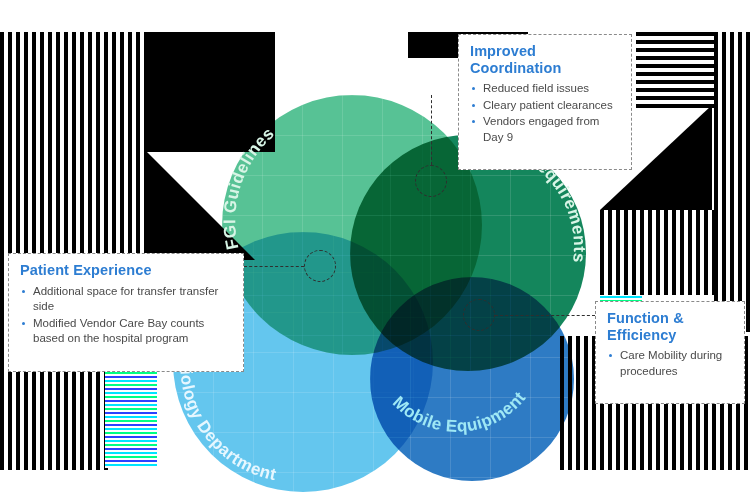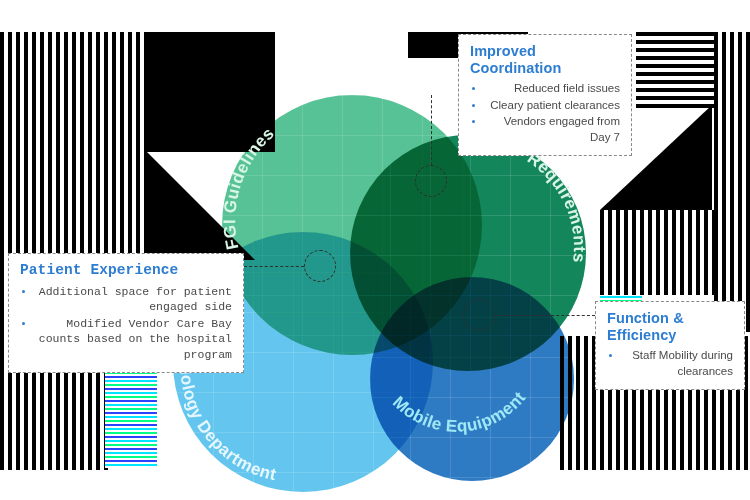--- a/index.html
+++ b/index.html
@@ -72,51 +72,51 @@
     fill:#d8f5e6;
   }
   #lbl-radiology text,#lbl-mobile text{fill:#e6f7ff;}
   #lbl-mobile text{fill:#9fe8f5;}
 
   
   .callout{
     position:absolute;
     background:#ffffff;
     border:1px dashed #8a8a8a;
-    padding:8px 11px 9px 11px;
+    padding:8px 11px 23px 11px;
     box-sizing:border-box;
   }
   .callout h3{
     margin:0 0 5px 0;
     font-size:14.5px;
     font-weight:600;
     color:#2D7DD2;
     letter-spacing:.1px;
     line-height:1.15;
   }
   .callout ul{
-    margin:0;padding:0;list-style:none;text-align:right;
+    margin:0;padding:0;list-style:none;
   }
   .callout li{
     position:relative;
     padding-left:13px;
     font-size:11.5px;
     line-height:1.35;
     color:#4a4a4a;
     margin-bottom:1px;
   }
   .callout li:before{
     content:"";
     position:absolute;left:2px;top:6px;
     width:3px;height:3px;border-radius:50%;
     background:#2D7DD2;
   }
 
   #box-coordination{left:458px;top:34px;width:174px;}
-  #box-patient{left:8px;top:253px;width:236px;font-family:Liberation Mono, monospace;}
+  #box-patient{left:8px;top:253px;width:236px;}
   #box-function{left:595px;top:301px;width:150px;}
 
   
   .node-circle{
     position:absolute;
     width:32px;height:32px;
     border:1.6px dashed #2f2f2f;
     border-radius:50%;
     box-sizing:border-box;
   }
@@ -207,32 +207,32 @@
   <div class="node-circle" style="left:304px;top:250px;"></div>
 
   <div class="conn-h" style="left:495px;top:315px;width:100px;"></div>
   <div class="node-circle" style="left:463px;top:299px;"></div>
 
   <div class="callout" id="box-coordination">
     <h3>Improved Coordination</h3>
     <ul>
       <li>Reduced field issues</li>
       <li>Cleary patient clearances</li>
-      <li>Vendors engaged from Day 7</li>
+      <li>Vendors engaged from Day 9</li>
     </ul>
   </div>
 
   <div class="callout" id="box-patient">
     <h3>Patient Experience</h3>
     <ul>
-      <li>Additional space for patient engaged side</li>
+      <li>Additional space for transfer transfer side</li>
       <li>Modified Vendor Care Bay counts based on the hospital program</li>
     </ul>
   </div>
 
   <div class="callout" id="box-function">
     <h3>Function &amp; Efficiency</h3>
     <ul>
-      <li>Staff Mobility during clearances</li>
+      <li>Care Mobility during procedures</li>
     </ul>
   </div>
 
 </div>
 
 </body></html>

